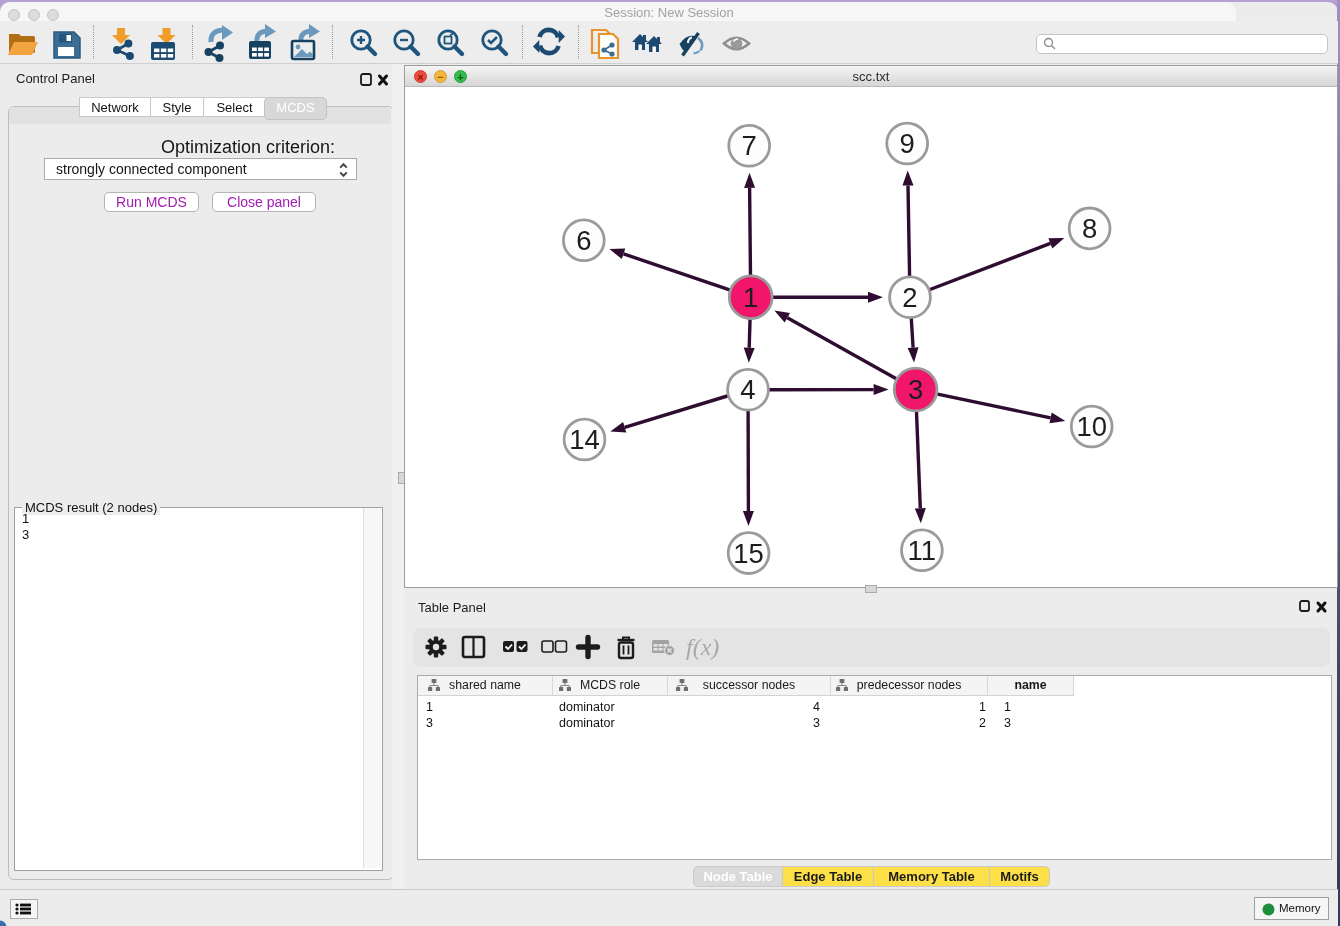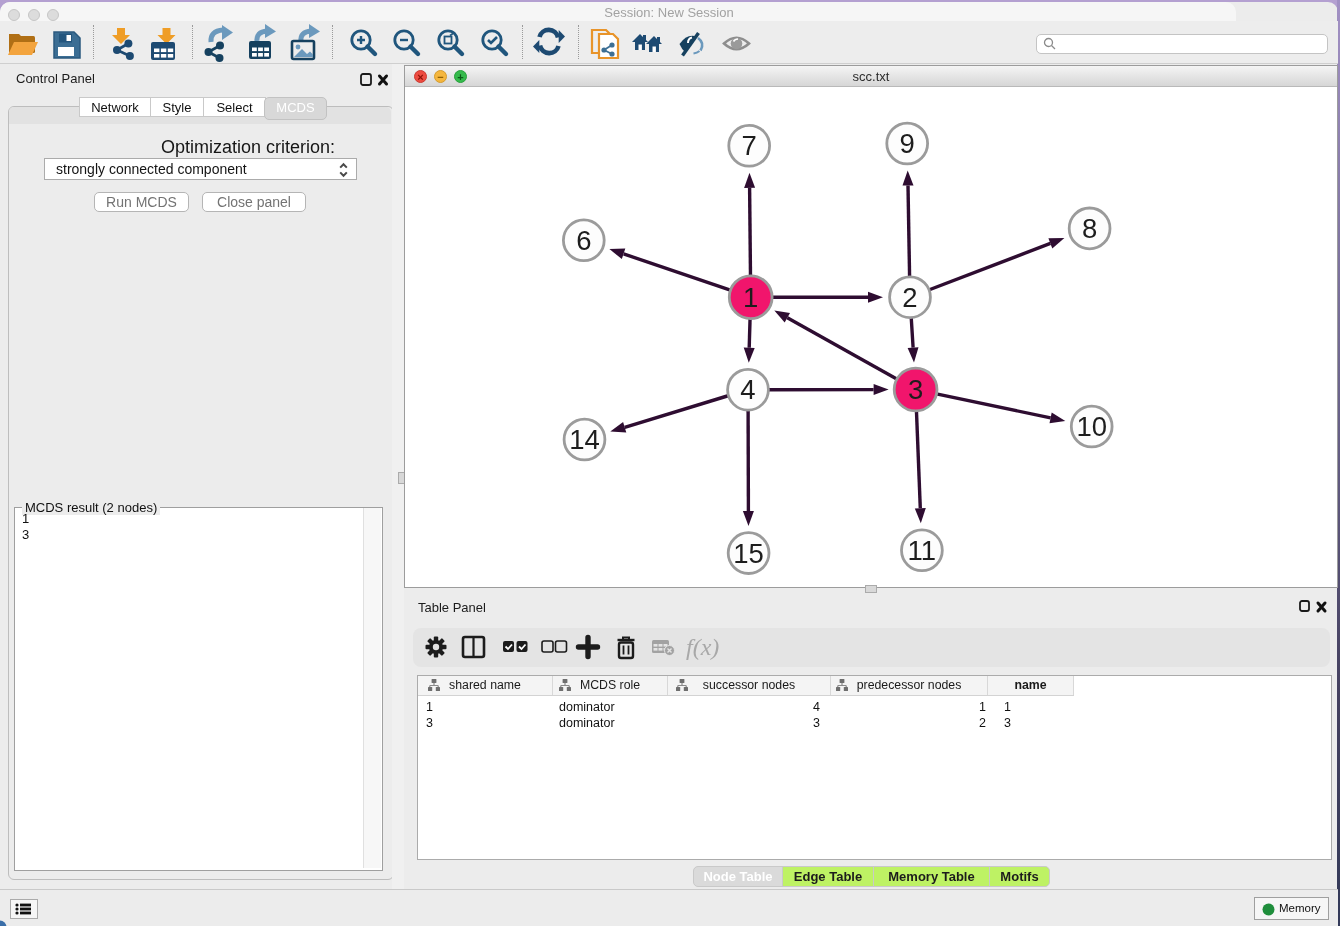--- a/index.html
+++ b/index.html
@@ -20,21 +20,21 @@
 #searchbox{left:1036px;top:34px;width:292px;height:20px;background:#fff;border:1px solid #c4c4c4;border-radius:5px;box-sizing:border-box;}
 
 #cpheader{left:16px;top:71px;font-size:13px;color:#1c1c1c;}
 #cpbody{left:8px;top:106px;width:384px;height:772px;border:1px solid #bdbdbd;border-radius:6px;background:#ececec;}
 #cpstrip{left:9px;top:107px;width:382px;height:17px;background:#e2e2e2;border-radius:5px 5px 0 0;}
 .tab{position:absolute;top:97px;height:20px;box-sizing:border-box;background:#fff;
      border:1px solid #c9c9c9;font-size:13px;color:#111;text-align:center;line-height:19px;}
 #tabMCDS{background:#d8d8d8;color:#fff;border-radius:5px;border:1px solid #c2c2c2;height:23px;}
 #optlabel{left:0px;top:137px;width:400px;text-align:center;font-size:18px;color:#161616;margin-left:48px;}
 #dropdown{left:44px;top:158px;width:313px;height:22px;background:#fff;border:1px solid #ababab;border-radius:0;box-sizing:border-box;font-size:14px;color:#141414;line-height:20px;padding-left:11px;}
-.btn{position:absolute;top:192px;height:20px;background:#fff;border:1px solid #b5b5b5;border-radius:5px;box-sizing:border-box;font-size:14px;color:#737373;text-align:center;line-height:18px;}
+.btn{position:absolute;top:192px;height:20px;background:#fff;border:1px solid #b5b5b5;border-radius:5px;box-sizing:border-box;font-size:14px;color:#a21caf;text-align:center;line-height:18px;margin-left:10px;}
 
 #resultbox{left:14px;top:507px;width:367px;height:362px;background:#fff;border:1px solid #9f9f9f;}
 #resultlabel{left:22px;top:500px;background:#ececec;padding:0 3px;font-size:13px;color:#111;}
 #resulttext{left:22px;top:511px;font-size:13px;color:#111;line-height:16px;}
 #resultscroll{left:363px;top:508px;width:17px;height:360px;background:#f7f7f7;border-left:1px solid #e0e0e0;}
 
 #vsplit{left:392px;top:64px;width:12px;height:825px;background:#f0f0f0;}
 #vknob{left:398px;top:472px;width:6px;height:10px;background:#d8d8d8;border:1px solid #ababab;}
 
 #netwin{left:404px;top:65px;width:934px;height:523px;border:1px solid #9c9c9c;box-sizing:border-box;background:#fff;}
@@ -44,21 +44,21 @@
      font-size:11px;font-weight:bold;text-align:center;line-height:12px;}
 #hknob{left:865px;top:585px;width:10px;height:6px;background:#d8d8d8;border:1px solid #ababab;}
 
 #tpheader{left:418px;top:600px;font-size:13px;color:#1c1c1c;}
 #tptool{left:413px;top:628px;width:917px;height:39px;background:#e4e4e4;border-radius:8px;}
 #tptable{left:417px;top:675px;width:913px;height:183px;background:#fff;border:1px solid #ababab;}
 #thead{left:0;top:0;height:19px;background:#f4f4f4;border-bottom:1px solid #d3d3d3;font-size:12.5px;color:#1a1a1a;}
 .thcell{position:absolute;top:0;height:19px;box-sizing:border-box;border-right:1px solid #d8d8d8;text-align:center;line-height:19px;font-size:12.3px;color:#1a1a1a;}
 .trow{position:absolute;font-size:12.5px;color:#121212;}
 
-.btab{position:absolute;top:866px;height:21px;background:#bef264;border:1px solid #c9c9c9;box-sizing:border-box;font-size:13px;font-weight:bold;color:#1c1c1c;text-align:center;line-height:19px;}
+.btab{position:absolute;top:866px;height:21px;background:#fde047;border:1px solid #c9c9c9;box-sizing:border-box;font-size:13px;font-weight:bold;color:#1c1c1c;text-align:center;line-height:19px;}
 #btabNode{background:#dadada;color:#fff;border-radius:5px 0 0 5px;}
 #btabMotifs{border-radius:0 5px 5px 0;}
 
 #statusbar{left:0;top:889px;width:1338px;height:37px;background:#ececec;border-top:1px solid #c9c9c9;}
 #listbtn{left:10px;top:899px;width:28px;height:20px;background:#f6f6f6;border:1px solid #ababab;box-sizing:border-box;}
 #membtn{left:1254px;top:897px;width:75px;height:23px;background:#f6f6f6;border:1px solid #9f9f9f;box-sizing:border-box;font-size:11.5px;color:#111;}
 svg{position:absolute;overflow:visible;}
 </style>
 </head>
 <body>

